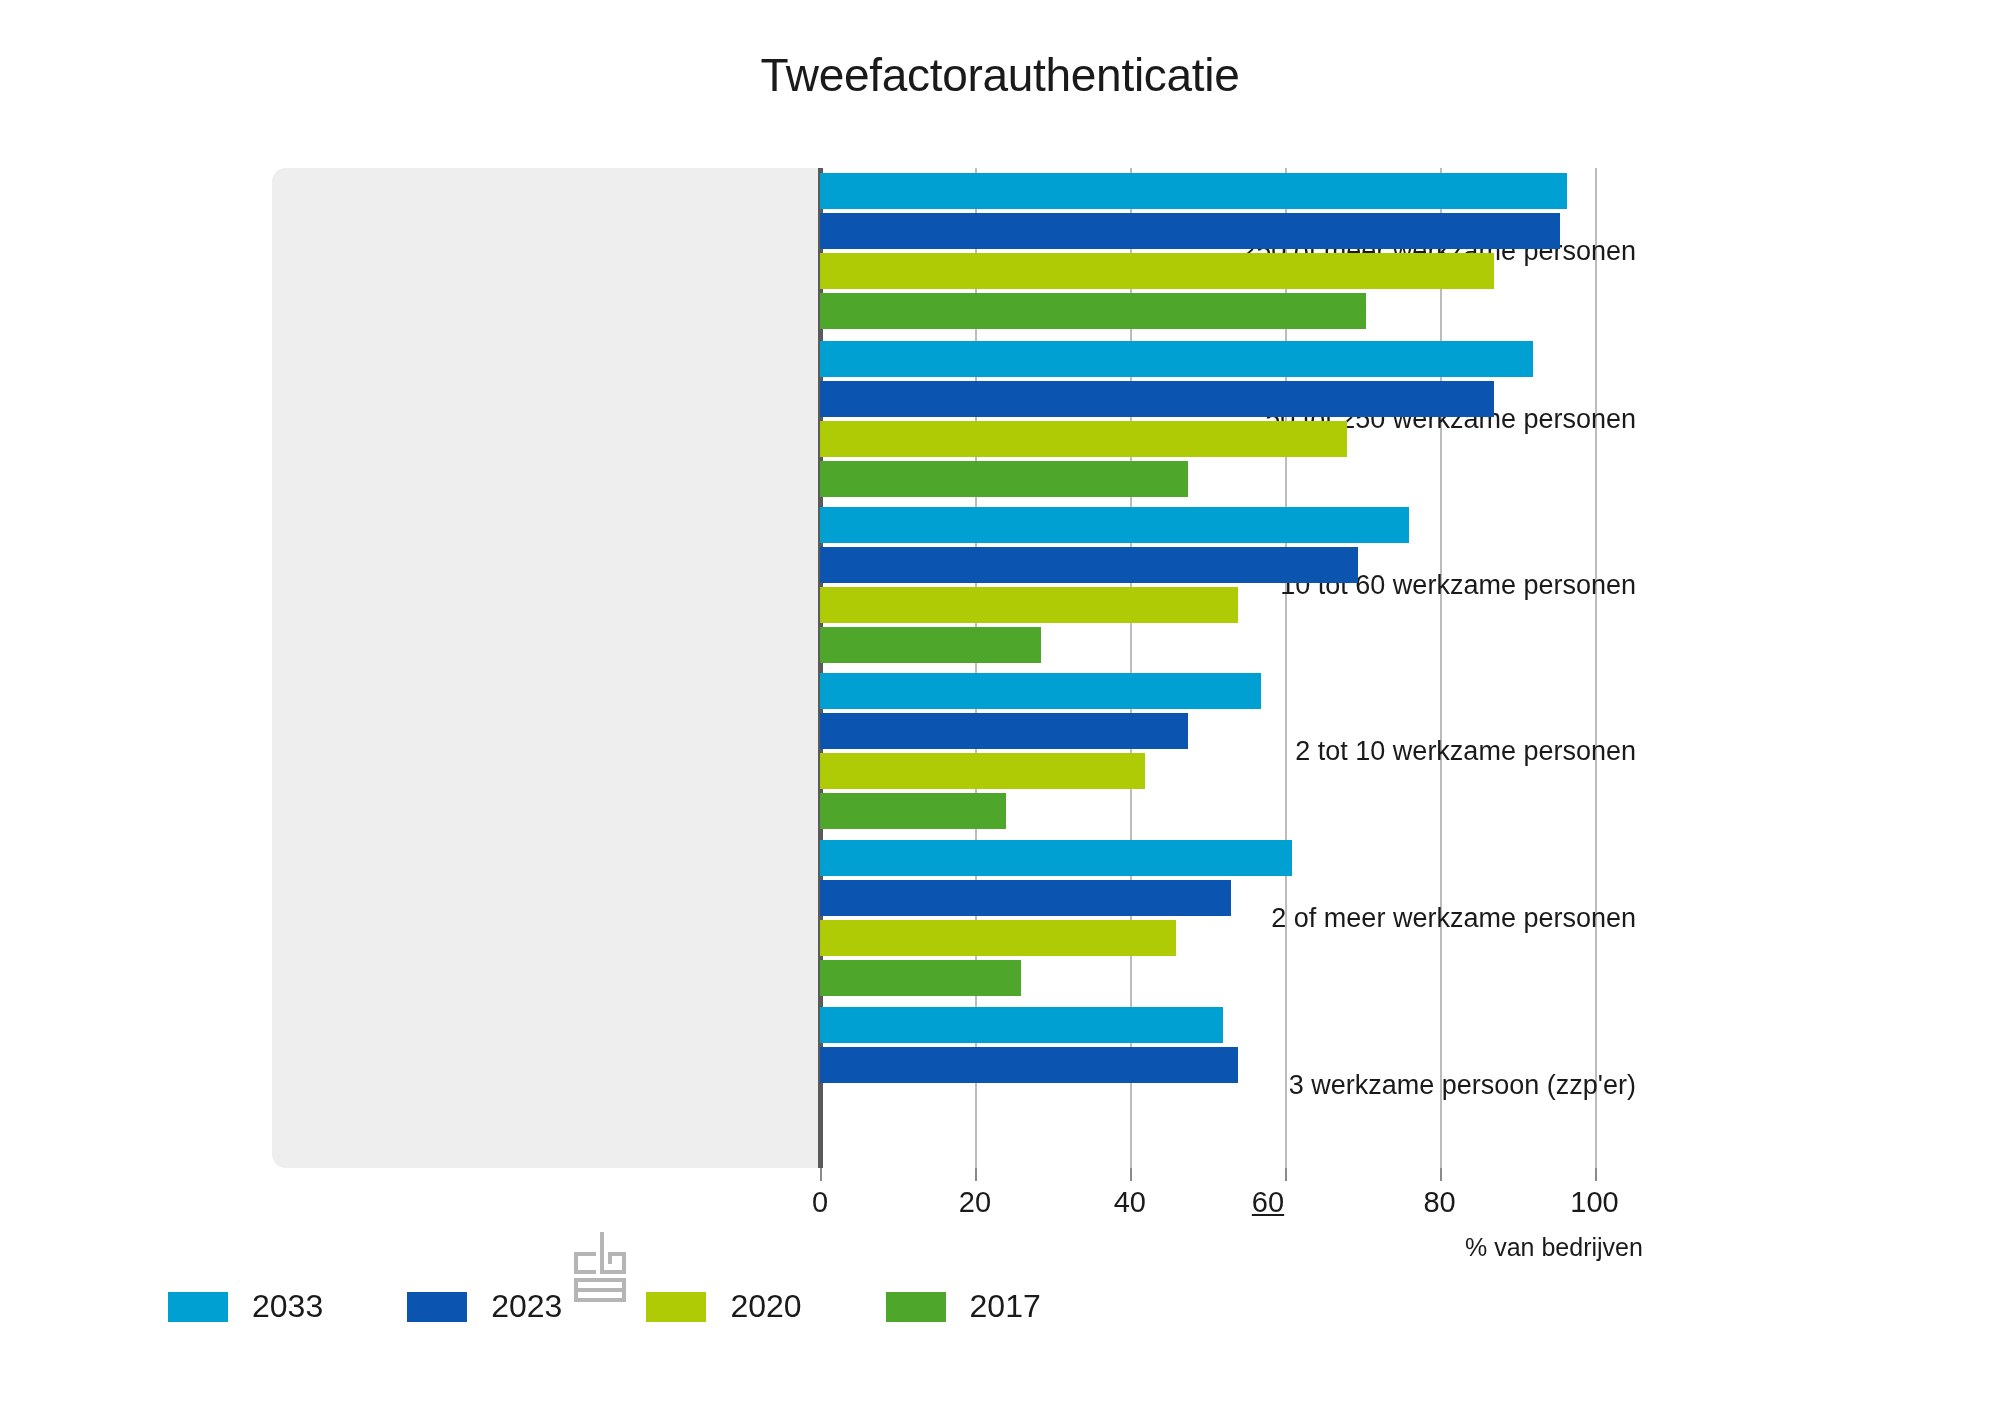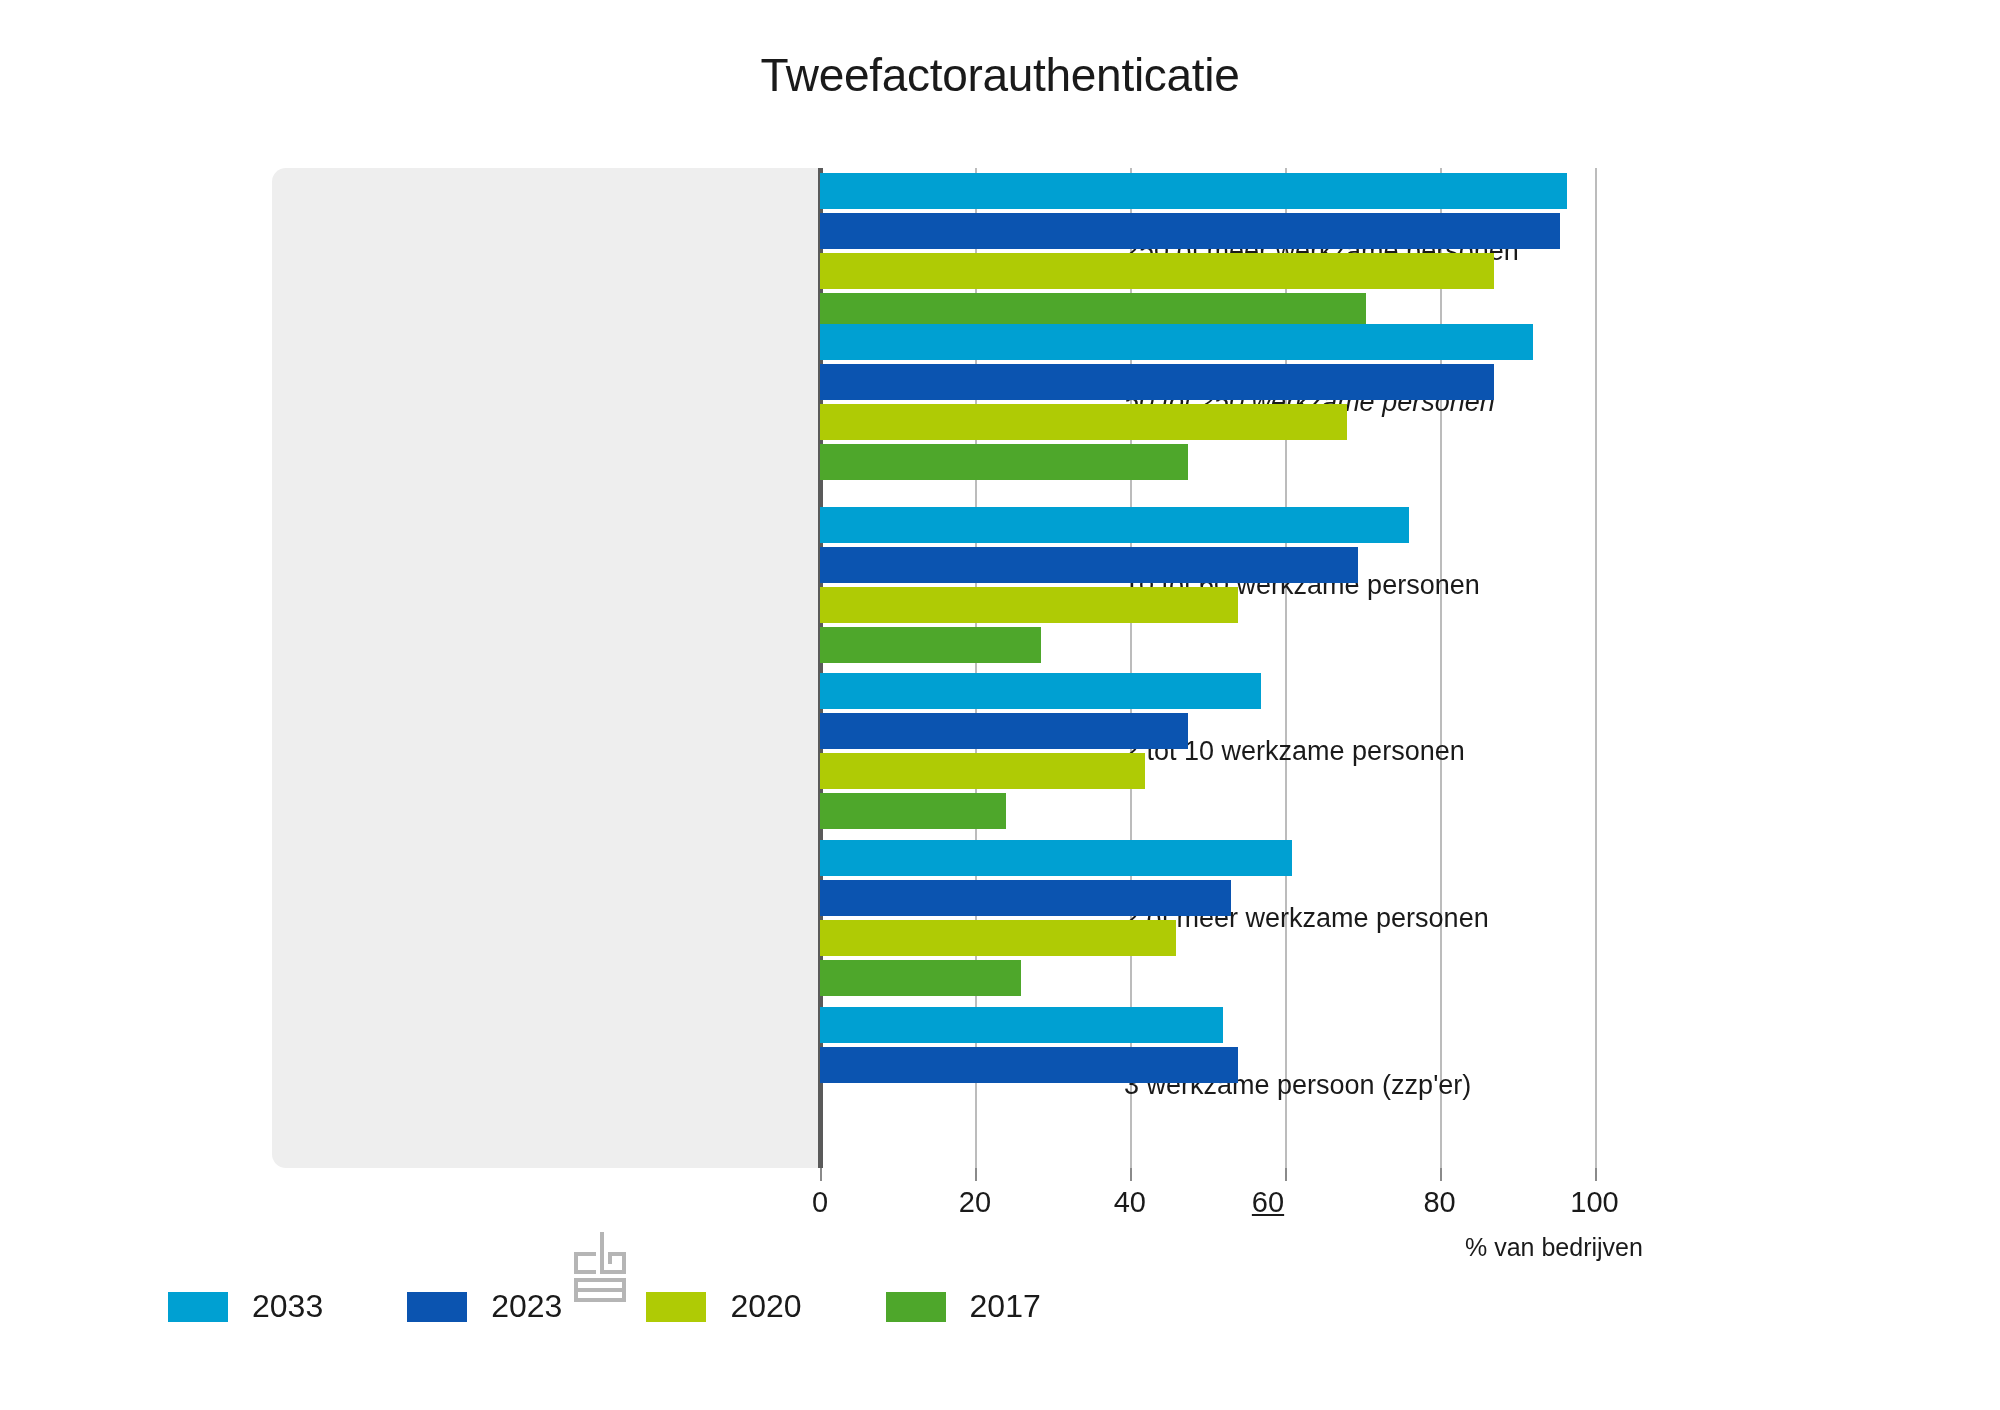--- a/index.html
+++ b/index.html
@@ -81,20 +81,21 @@
   
   .group {
     position: absolute;
     left: 0;
     width: 100%;
   }
   .group-label {
     position: absolute;
     right: 0;
     width: 548px;
+    text-align: right;
     padding-right: 36px;
     box-sizing: border-box;
     font-size: 27px;
     color: #1a1a1a;
     white-space: nowrap;
   }
   .bar-row {
     position: absolute;
     left: 548px;
     height: 36px;
@@ -204,21 +205,21 @@
         <div class="bar-row" style="top: 40px; width: 852px;">
           <div class="bar" style="width: 739.691px; background: rgb(11, 84, 176);"></div>
         </div>
         <div class="bar-row" style="top: 80px; width: 852px;">
           <div class="bar" style="width: 673.855px; background: rgb(175, 203, 5);"></div>
         </div>
         <div class="bar-row" style="top: 120px; width: 852px;">
           <div class="bar" style="width: 546.055px; background: rgb(78, 167, 43);"></div>
         </div>
       </div>
-      <div class="group" style="top: 156px; height: 156px; font-style: italic;">
+      <div class="group" style="top: 173px; height: 156px;">
         <div class="group-label" style="top: 60px; line-height: 36px;">50 tot 250 werkzame personen</div>
         <div class="bar-row" style="top: 0px; width: 852px;">
           <div class="bar" style="width: 712.582px; background: rgb(0, 160, 210);"></div>
         </div>
         <div class="bar-row" style="top: 40px; width: 852px;">
           <div class="bar" style="width: 673.855px; background: rgb(11, 84, 176);"></div>
         </div>
         <div class="bar-row" style="top: 80px; width: 852px;">
           <div class="bar" style="width: 526.691px; background: rgb(175, 203, 5);"></div>
         </div>

